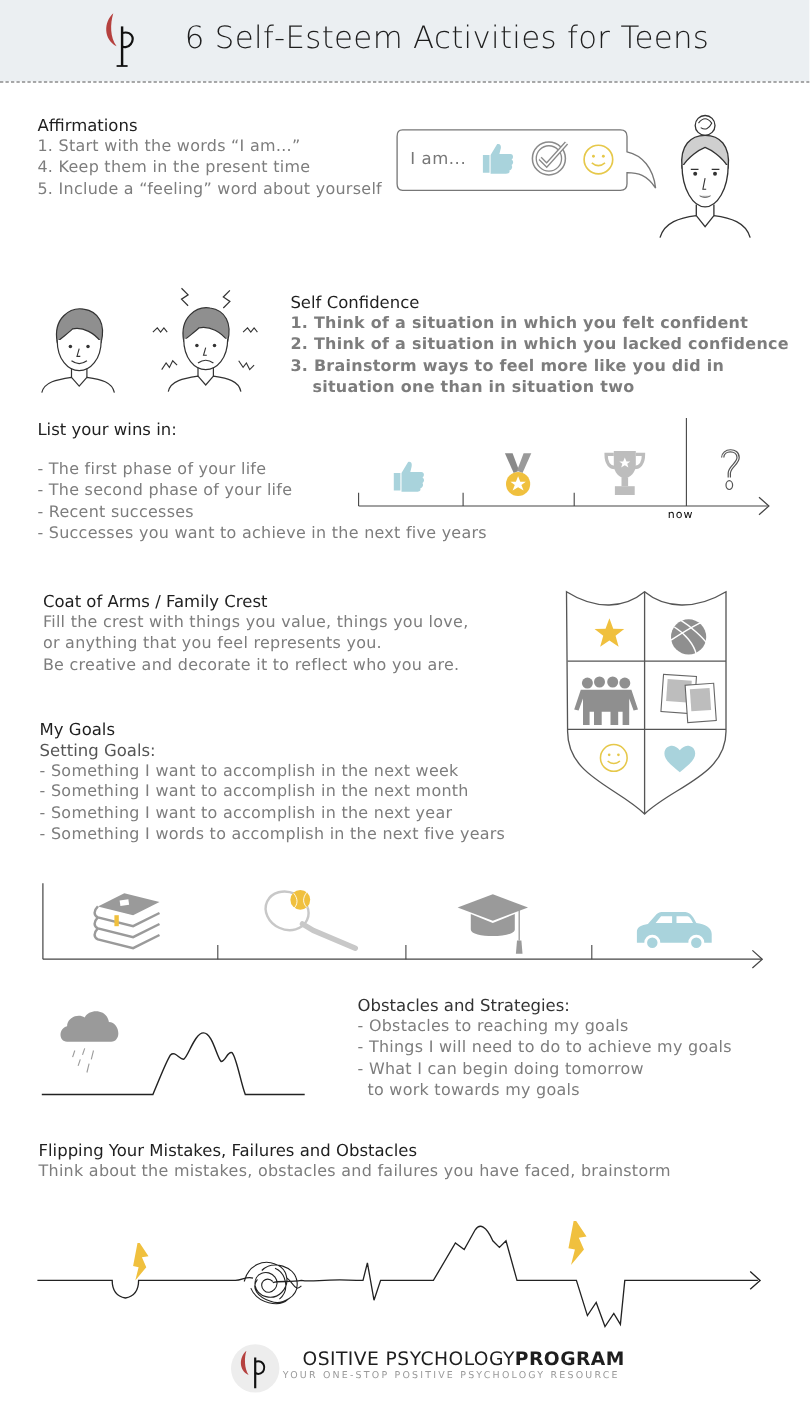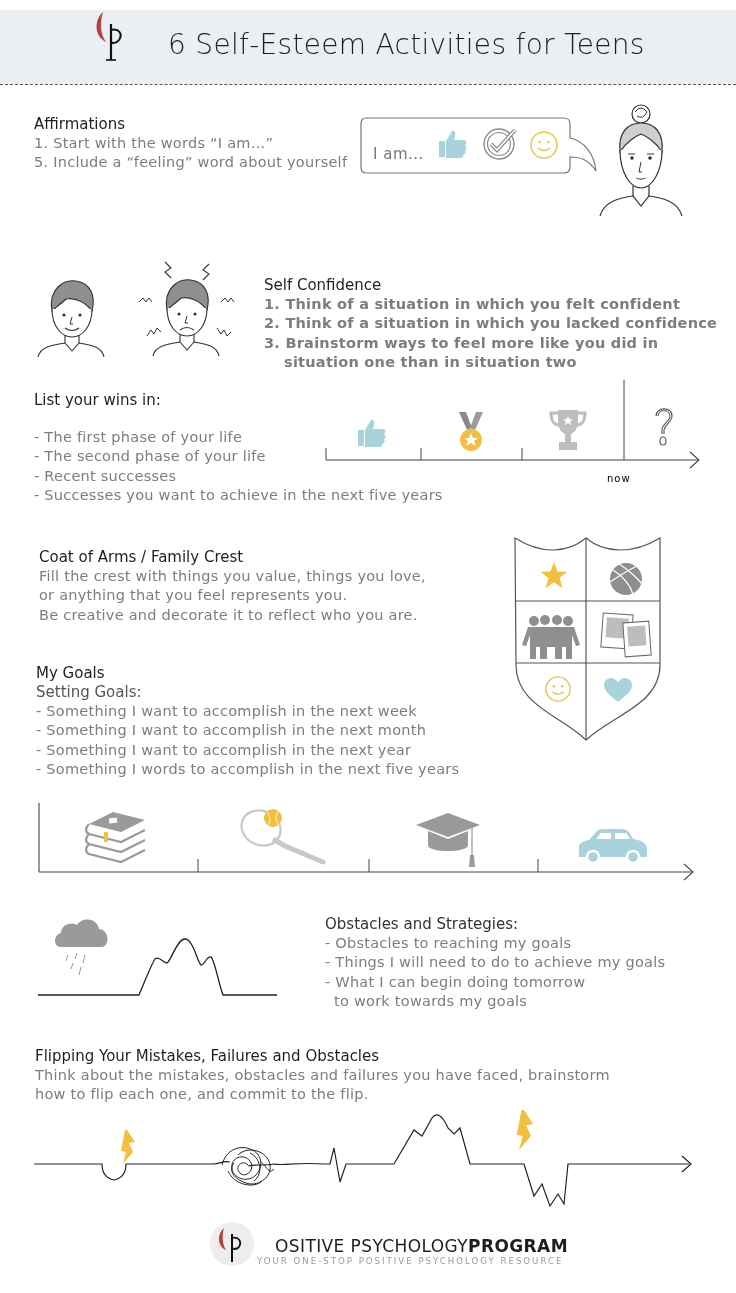--- a/index.html
+++ b/index.html
@@ -1,18 +1,18 @@
 <!DOCTYPE html>
 <html><head>
 <meta charset="utf-8">
 <style>
   * { margin: 0; padding: 0; box-sizing: border-box; }
   html, body { width: 736px; height: 1293px; background: #ffffff; overflow: hidden; }
   body { position: relative; font-family: "DejaVu Sans", sans-serif; color: #222; }
-  .abs { position: absolute; margin-top: 10px; }
+  .abs { position: absolute; }
   .header { left: 0; top: 0; width: 736px; height: 74px; background: #ebeff2; }
   .header-rule { left: 0; top: 74px; width: 736px; border-top: 1.5px dashed #555; }
   .title { left: 168px; top: 18px; font-size: 28px; font-weight: 300; color: #1e1e1e; letter-spacing: 0.3px; white-space: nowrap; }
   .h { font-size: 15px; color: #1f1f1f; white-space: nowrap; line-height: 19px; }
   .t { font-size: 14.5px; color: #7d7d7d; white-space: nowrap; line-height: 19.4px; letter-spacing: 0.25px; }
   .lines div { white-space: nowrap; }
   svg { position: absolute; overflow: visible; }
   .bubble-text { left: 373px; top: 135px; font-size: 15px; color: #777; letter-spacing: 0.5px; }
   .now-label { left: 607px; top: 463px; font-size: 10px; color: #000000; letter-spacing: 1px; }
   .footer-brand { left: 275px; top: 1226px; white-space: nowrap; font-size: 17px; color: #1e1e1e; letter-spacing: 0.4px; }
@@ -28,20 +28,21 @@
   <line x1="21" y1="14" x2="21" y2="50" stroke="#111" stroke-width="2.2"></line>
   <line x1="16" y1="50" x2="26" y2="50" stroke="#111" stroke-width="1.6"></line>
   <path d="M21 20 C29 18 33 24 29 30 C26 34 22 33 21 32" fill="none" stroke="#111" stroke-width="2"></path>
 </svg>
 <div class="abs title">6 Self-Esteem Activities for Teens</div>
 <div class="abs header-rule"></div>
 
 <div class="abs h" style="left:34px;top:105px;">Affirmations</div>
 <div class="abs t lines" style="left:34px;top:124px;">
   <div>1. Start with the words “I am…”</div>
+  <div>4. Keep them in the present time</div>
   <div>5. Include a “feeling” word about yourself</div>
 </div>
 <svg style="left:360px;top:117px;" width="240" height="60" viewBox="0 0 240 60">
   <path d="M6 1 H204 Q210 1 210 7 V21 C224 24 234 36 236 54 C228 42 220 40 210 40 V50 Q210 56 204 56 H6 Q1 56 1 50 V7 Q1 1 6 1 Z" fill="#fff" stroke="#777" stroke-width="1.2"></path>
 </svg>
 <div class="abs bubble-text">I am...</div>
 <svg style="left:437px;top:127px;" width="32" height="32" viewBox="0 0 32 32">
   <path d="M2 14 H8 V30 H2 Z M9 14 L15 4 C18 3 19 6 18 9 L17 13 H27 C30 13 30 17 28 18 C30 19 30 22 28 23 C29 24 29 27 26 28 C27 30 25 31 23 31 H9 Z" fill="#a9d3dc"></path>
 </svg>
 <svg style="left:482px;top:125px;" width="36" height="36" viewBox="0 0 36 36">
@@ -248,21 +249,20 @@
 <div class="abs t lines" style="left:325px;top:924px;">
   <div>- Obstacles to reaching my goals</div>
   <div>- Things I will need to do to achieve my goals</div>
   <div>- What I can begin doing tomorrow</div>
   <div style="padding-left:9px;">  to work towards my goals</div>
 </div>
 
 <div class="abs h" style="left:35px;top:1037px;">Flipping Your Mistakes, Failures and Obstacles</div>
 <div class="abs t lines" style="left:35px;top:1056px;">
   <div>Think about the mistakes, obstacles and failures you have faced, brainstorm</div>
-  <div>how to flip each one, and commit to the flip.</div>
 </div>
 <svg style="left:34px;top:1108px;" width="664" height="100" viewBox="0 0 664 100">
   <path d="M0 56 H68 C68 62 70 70 80 72 C90 70 92 62 92 56 H180 C186 56 190 52 196 54 M214 58 C220 56 230 58 240 56 C250 58 262 54 290 56 H296 L300 40 L306 74 L312 56 H360 L380 22 L388 28 L398 10 C402 4 408 6 414 20 L420 26 L426 20 L436 56 H490 L500 88 L508 76 L516 98 L524 86 L530 96 L534 56 H655" fill="none" stroke="#222" stroke-width="1.2"></path>
   <path d="M648 48 L657 56 L648 64" fill="none" stroke="#222" stroke-width="1.2"></path>
 </svg>
 <svg style="left:220px;top:1145px;" width="56" height="44" viewBox="0 0 56 44">
   <path d="M2 20 C6 4 20 0 30 4 C42 8 44 22 36 30 C28 38 14 34 12 24 C10 12 24 8 30 16 C36 24 26 34 20 28 C14 22 22 14 28 20 M18 10 C28 0 48 6 50 20 C52 34 36 42 26 38 C14 34 8 26 14 18 M30 8 C40 12 44 28 34 36 M8 26 C14 40 34 44 42 36 M40 16 C48 22 48 30 54 24" fill="none" stroke="#222" stroke-width="1"></path>
 </svg>
 <svg style="left:119px;top:1130px;" width="18" height="34" viewBox="0 0 18 34">
   <path d="M8 0 L16 12 L10 13 L14 22 L4 34 L7 22 L2 21 L6 0 Z" fill="#f0c03e"></path>

